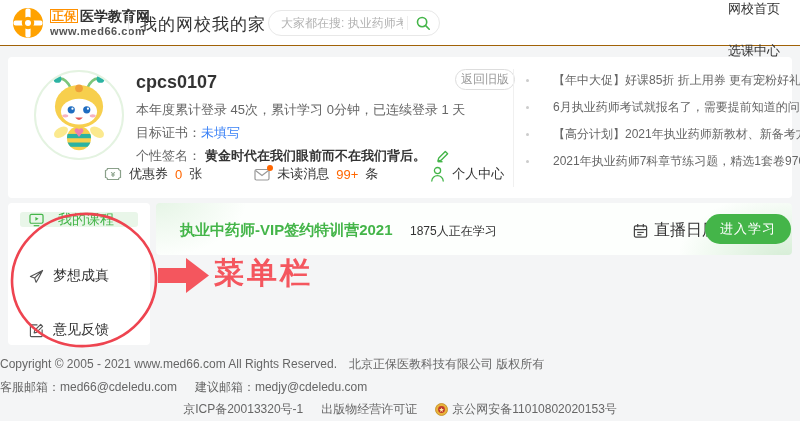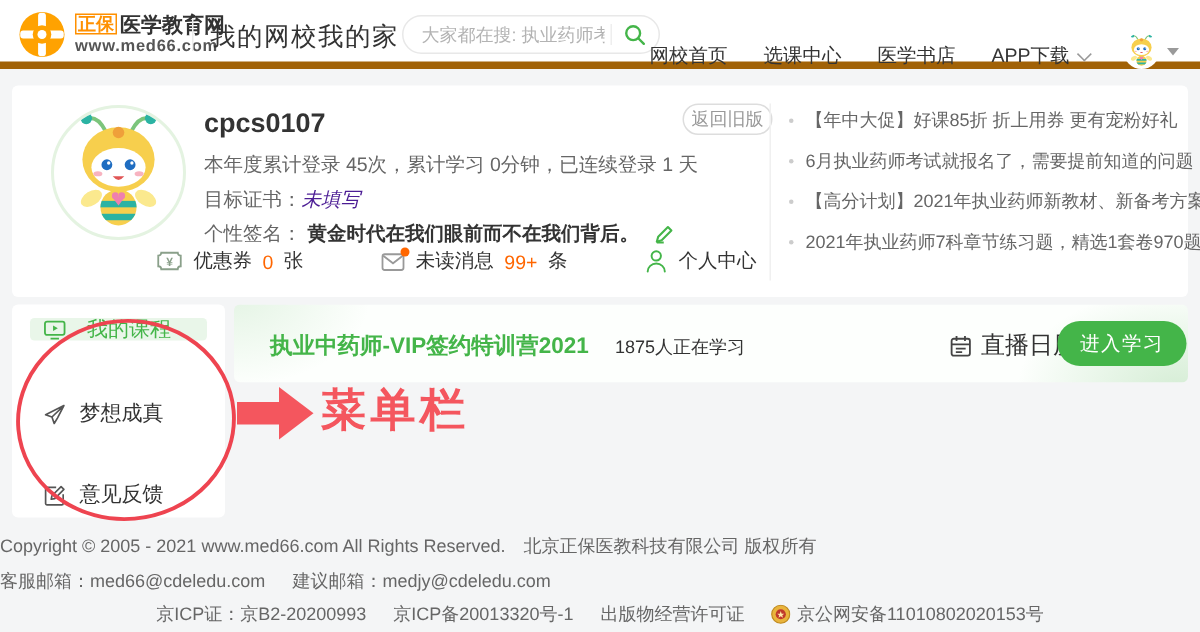--- a/index.html
+++ b/index.html
@@ -5,58 +5,58 @@
   * { margin:0; padding:0; box-sizing:border-box; }
   html,body { width:800px; height:421px; }
   body {
     position:relative;
     background:#f4f5f6;
     font-family:"Liberation Sans","DejaVu Sans",sans-serif;
     color:#333;
     overflow:hidden;
   }
   
-  .header { position:absolute; top:0; left:0; width:800px; height:46px; background:#fff; border-bottom:5px solid #a16207; }
+  .header { position:absolute; top:0; left:0; width:800px; height:46px; background:#fff; border-bottom:1px solid #a16207; }
   .logo-wrap { position:absolute; left:12px; top:7px; display:flex; align-items:center; }
   .brand-text { margin-left:6px; line-height:1; }
   .brand-row { display:flex; align-items:center; gap:2px; }
   .brand-hl { color:#ff9000; border:1px solid #ff9000; font-size:12px; font-weight:bold; padding:0 1px; }
   .brand-rest { font-size:14px; font-weight:bold; color:#333; }
   .brand-domain { font-size:11px; font-weight:bold; color:#555; letter-spacing:.5px; margin-top:3px; }
   .header-divider { position:absolute; left:128px; top:12px; width:1px; height:22px; background:#ececec; }
   .site-title { position:absolute; left:140px; top:13px; font-size:17px; font-weight:500; color:#333; letter-spacing:1px; }
   .search { position:absolute; left:268px; top:10px; width:172px; height:26px; border:1px solid #e8e8e8; border-radius:14px; background:#fff; display:flex; align-items:center; padding:0 8px 0 12px; }
   .search input { border:none; outline:none; flex:1; font-size:12px; color:#666; background:transparent; min-width:0; font-family:inherit; }
   .search input::placeholder { color:#b3b3b3; }
   .search-sep { width:1px; height:14px; background:#eee; margin:0 7px 0 4px; }
-  .nav { position:absolute; right:14px; top:0; height:46px; display:flex; align-items:flex-end; gap:24px; }
+  .nav { position:absolute; right:14px; top:0; height:46px; display:flex; align-items:center; gap:24px;flex-direction:column; }
   .nav-item { font-size:13px; color:#333; cursor:pointer; display:flex; align-items:center; gap:5px; }
   .chev { width:7px; height:7px; border-right:1px solid #999; border-bottom:1px solid #999; transform:rotate(45deg) translateY(-2px); }
   .hdr-avatar { width:24px; height:24px; border-radius:50%; overflow:hidden; background:#fff; }
   .caret-down { width:0; height:0; border-left:4px solid transparent; border-right:4px solid transparent; border-top:5px solid #9a9a9a; }
   
   .user-card { position:absolute; left:8px; top:57px; width:784px; height:141px; background:#fff; border-radius:4px; }
   .avatar-ring { position:absolute; left:26px; top:13px; width:90px; height:90px; border-radius:50%; border:2px solid #e4f3e1; overflow:hidden; background:#fff; }
   .username { position:absolute; left:128px; top:15px; font-size:18px; font-weight:bold; color:#333; }
   .stats-line { position:absolute; left:128px; top:44px; font-size:13px; color:#666; }
   .target-line { position:absolute; left:128px; top:67px; font-size:13px; color:#666; }
-  .target-value { color:#4c1d95;font-style:italic; }
+  .target-value { color:#3b82f6; }
   .sign-line { position:absolute; left:128px; top:90px; font-size:13px; color:#666; display:flex; align-items:center; gap:4px; }
   .sign-text { color:#333; font-weight:bold; }
   .edit-ic { margin-left:6px; cursor:pointer; display:inline-flex; }
   .quick-row { position:absolute; left:96px; top:108px; display:flex; align-items:center; gap:52px; font-size:13px; color:#333; }
   .quick-item { display:flex; align-items:center; gap:7px; cursor:pointer; }
   .hl-num { color:#ff6600; }
   .msg-ic-wrap { position:relative; display:inline-flex; }
   .msg-dot { position:absolute; right:-3px; top:-3px; width:6px; height:6px; border-radius:50%; background:#ff6600; }
   .back-old { position:absolute; left:447px; top:12px; width:60px; height:21px; border:1px solid #ddd; border-radius:11px; background:#fff; color:#999; font-size:12px; text-align:center; line-height:19px; cursor:pointer; font-family:inherit; }
   .card-divider { position:absolute; left:505px; top:12px; width:1px; height:118px; background:#f0f0f0; }
   .ann { position:absolute; left:518px; top:10px; width:258px; }
   .ann-title { font-size:15px; font-weight:bold; color:#333; margin-bottom:6px; cursor:pointer; }
-  .ann-item { display:flex; align-items:center; gap:8px; height:27px; font-size:12px; color:#666; white-space:nowrap; cursor:pointer; }
+  .ann-item { display:flex; align-items:center; gap:24px; height:27px; font-size:12px; color:#666; white-space:nowrap; cursor:pointer; }
   .ann-dot { width:3px; height:3px; border-radius:50%; background:#ccc; flex:0 0 3px; }
   
   .sidebar { position:absolute; left:8px; top:203px; width:142px; height:142px; background:#fff; border-radius:4px; }
   .side-active { position:absolute; left:12px; top:9px; width:118px; height:15px; background:#e9f6e9; border-radius:3px; display:flex; align-items:center; gap:14px; padding-left:9px; color:#44b549; font-size:14px; cursor:pointer; }
   .side-item { position:absolute; left:21px; display:flex; align-items:center; gap:9px; font-size:14px; color:#333; cursor:pointer; }
   .side-item.i2 { top:64px; }
   .side-item.i3 { top:118px; }
   
   .banner { position:absolute; left:156px; top:203px; width:636px; height:52px; border-radius:4px;
     background:
@@ -297,21 +297,20 @@
     <path d="M186 58 L209 75.5 L186 93 Z" fill="#f4565e"></path>
   </g>
 </svg>
 <div class="annot-label">菜单栏</div>
 
 <div class="footer-line f1">Copyright © 2005 - 2021 www.med66.com All Rights Reserved.　北京正保医教科技有限公司 版权所有</div>
 <div class="footer-line f2">
   <span>客服邮箱：</span><span class="email">med66@cdeledu.com</span><span class="gap"></span><span>建议邮箱：</span><span class="email">medjy@cdeledu.com</span>
 </div>
 <div class="footer-line f3">
-  <span>京ICP证：京B2-20200993</span>
   <span>京ICP备20013320号-1</span>
   <span>出版物经营许可证</span>
   <span class="sec-group">
     <svg width="13" height="13" viewBox="0 0 13 13">
       <circle cx="6.5" cy="6.5" r="6" fill="#e9b43c" stroke="#c08a1e" stroke-width="0.8"></circle>
       <circle cx="6.5" cy="6.5" r="3.4" fill="#c0392b"></circle>
       <path d="M6.5 4.4 L7.1 6.1 L8.9 6.1 L7.5 7.2 L8 8.9 L6.5 7.9 L5 8.9 L5.5 7.2 L4.1 6.1 L5.9 6.1 Z" fill="#ffe9a8"></path>
     </svg>
     <span>京公网安备11010802020153号</span>
   </span>

